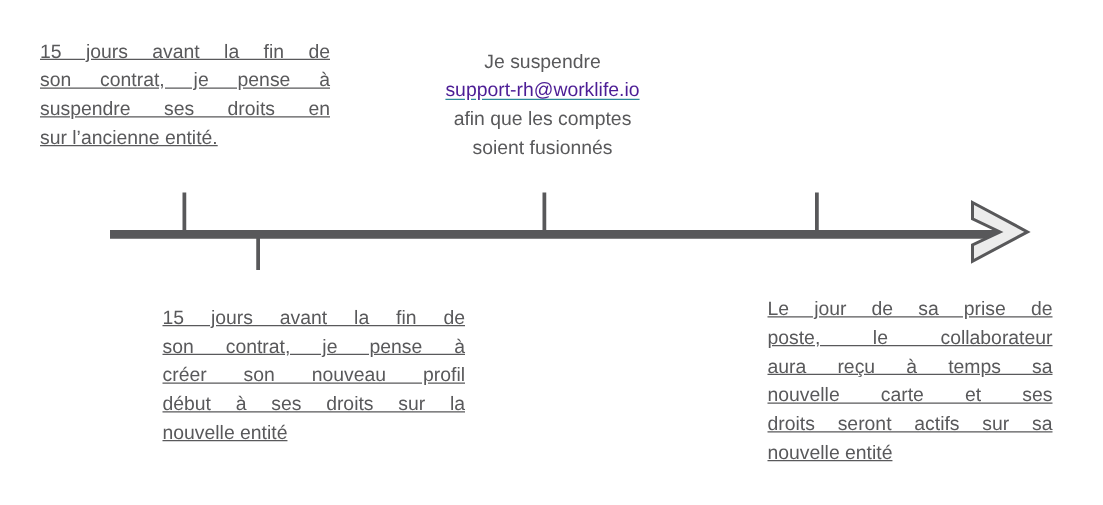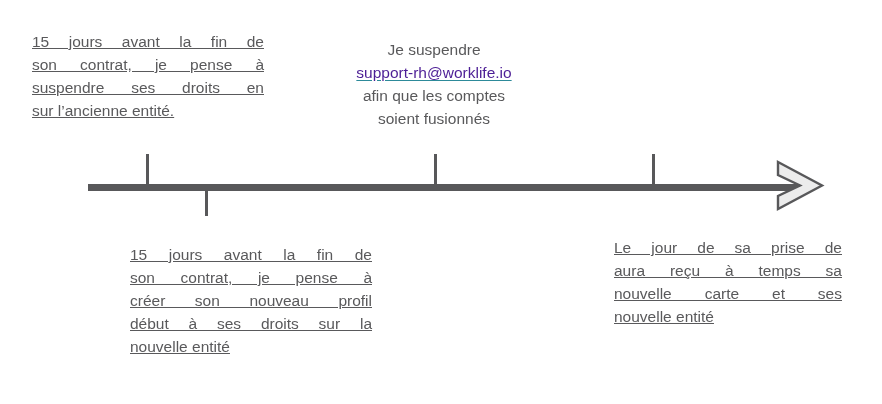--- a/index.html
+++ b/index.html
@@ -140,18 +140,20 @@
   <div class="note note-bottom-left">
     <span class="line">15 jours avant la fin de</span>
     <span class="line">son contrat, je pense à</span>
     <span class="line">créer son nouveau profil</span>
     <span class="line">début à ses droits sur la</span>
     <span class="line last">nouvelle entité</span>
   </div>
 
   <div class="note note-bottom-right">
     <span class="line">Le jour de sa prise de</span>
+    <span class="line">poste, le collaborateur</span>
     <span class="line">aura reçu à temps sa</span>
     <span class="line">nouvelle carte et ses</span>
+    <span class="line">droits seront actifs sur sa</span>
     <span class="line last">nouvelle entité</span>
   </div>
 
 </div>
 
 </body></html>

